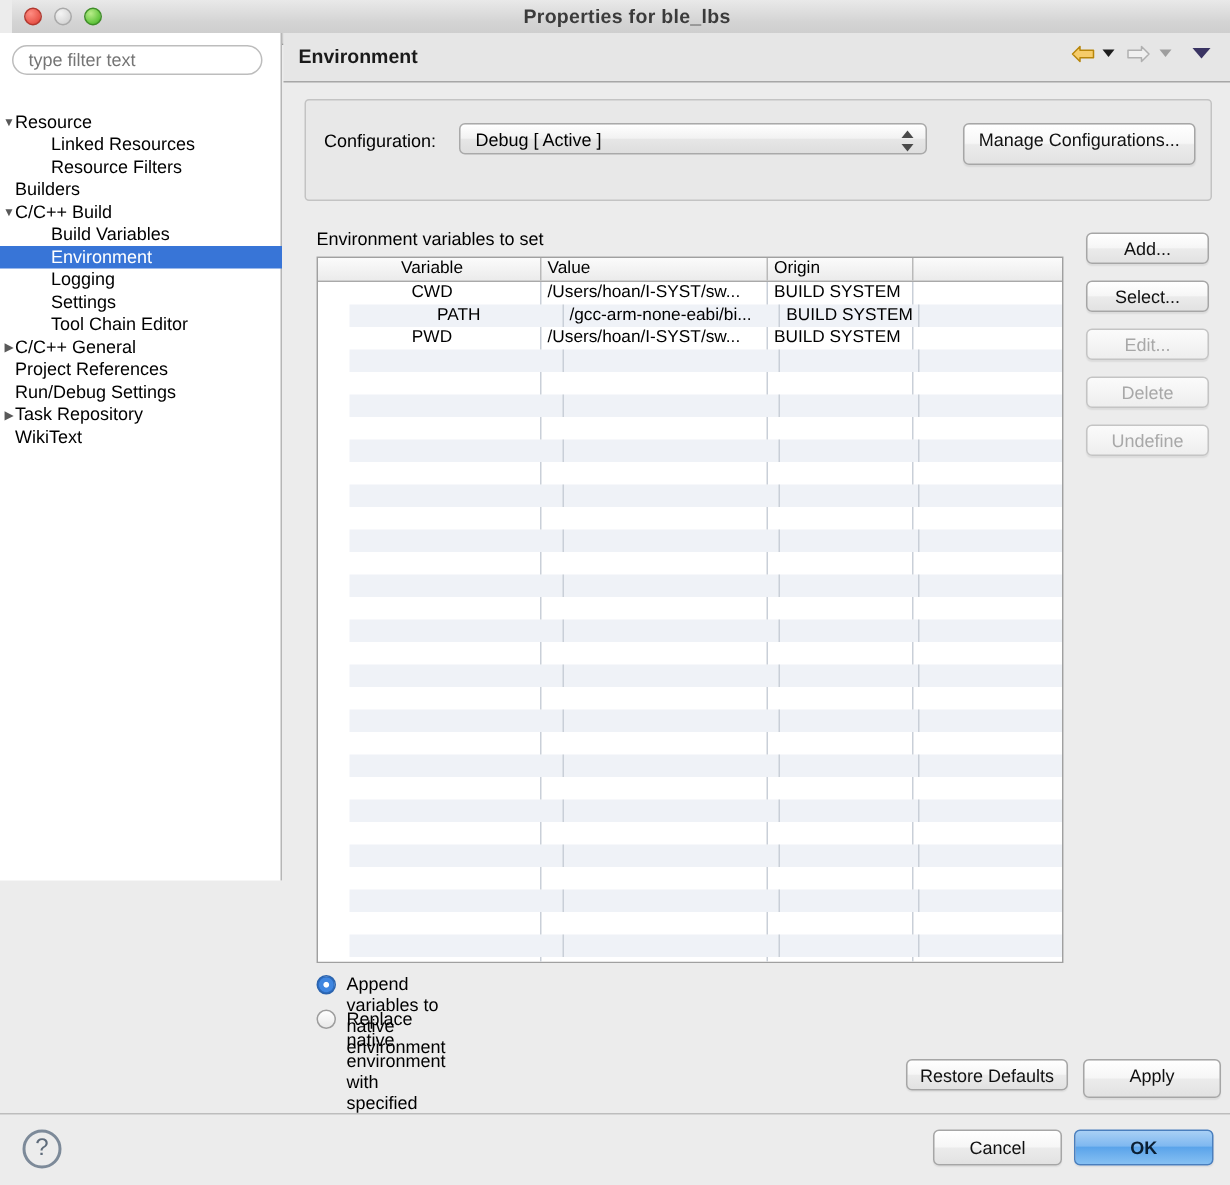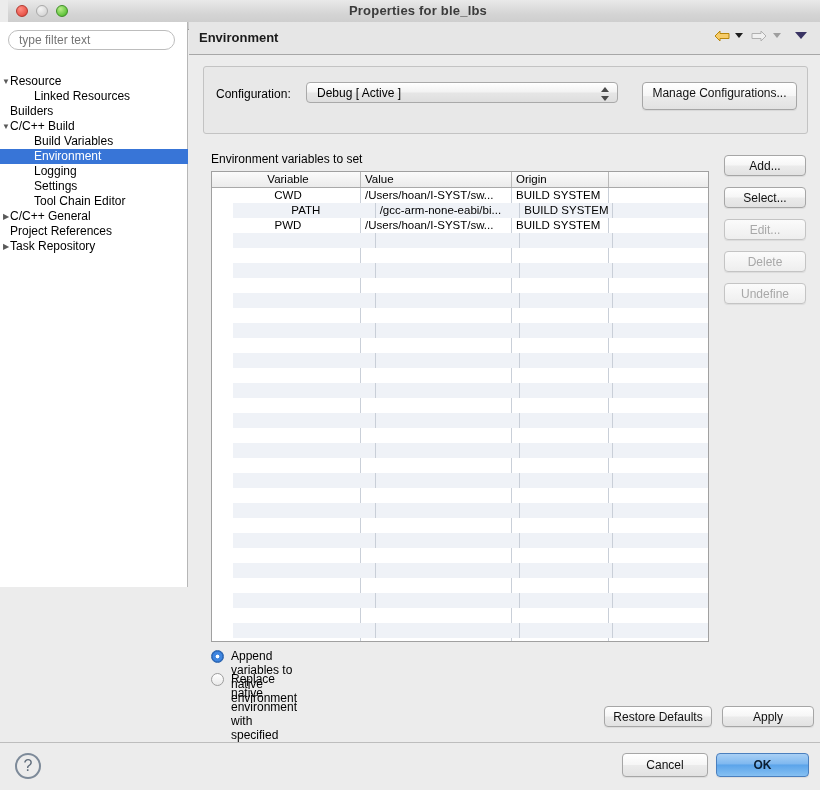--- a/index.html
+++ b/index.html
@@ -241,21 +241,21 @@
     border: 1px solid #9d9d9d;
   }
   .radio-dot.on {
     background: radial-gradient(circle at 50% 50%, #ffffff 0 1.6px, #3f86e0 2.2px 4.6px, #2f6fc4 5px);
     border: 1px solid #2a63ae;
   }
   .radio-label { position: absolute; left: 20px; top: 0; }
 
   
   #btn-restore { position: absolute; left: 604px; top: 706px; width: 108px; height: 21px; line-height: 20px; }
-  #btn-apply   { position: absolute; left: 722px; top: 706px; width: 92px; height: 21px; line-height: 20px; }
+  #btn-apply   { position: absolute; left: 722px; top: 706px; width: 92px; height: 26px; line-height: 20px; }
 
   
   #footer {
     position: absolute; left: 0; top: 742px;
     width: 820px; height: 48px;
     background: #ececec;
     border-top: 1px solid #bdbdbd;
   }
   #help-btn {
     position: absolute; left: 15px; top: 10px;
@@ -288,20 +288,23 @@
     <input id="filter-box" type="text" placeholder="type filter text" style="">
     <div id="tree">
         <div class="tree-row">
           <span class="tw" style="left: 0px;">▼</span>
           <span class="lbl" style="left: 10px;">Resource</span>
         </div>
         <div class="tree-row">
           <span class="lbl" style="left: 34px;">Linked Resources</span>
         </div>
         <div class="tree-row">
+          <span class="lbl" style="left: 34px;">Resource Filters</span>
+        </div>
+        <div class="tree-row">
           <span class="lbl" style="left: 10px;">Builders</span>
         </div>
         <div class="tree-row">
           <span class="tw" style="left: 0px;">▼</span>
           <span class="lbl" style="left: 10px;">C/C++ Build</span>
         </div>
         <div class="tree-row">
           <span class="lbl" style="left: 34px;">Build Variables</span>
         </div>
         <div class="tree-row selected">
@@ -317,22 +320,28 @@
           <span class="lbl" style="left: 34px;">Tool Chain Editor</span>
         </div>
         <div class="tree-row">
           <span class="tw" style="left: 0px;">▶</span>
           <span class="lbl" style="left: 10px;">C/C++ General</span>
         </div>
         <div class="tree-row">
           <span class="lbl" style="left: 10px;">Project References</span>
         </div>
         <div class="tree-row">
+          <span class="lbl" style="left: 10px;">Run/Debug Settings</span>
+        </div>
+        <div class="tree-row">
           <span class="tw" style="left: 0px;">▶</span>
           <span class="lbl" style="left: 10px;">Task Repository</span>
+        </div>
+        <div class="tree-row">
+          <span class="lbl" style="left: 10px;">WikiText</span>
         </div>
       </div>
   </div>
 
   <div id="right-panel">
 
     <div id="page-header">
       <div id="page-title">Environment</div>
 
       <div id="nav-icons">

